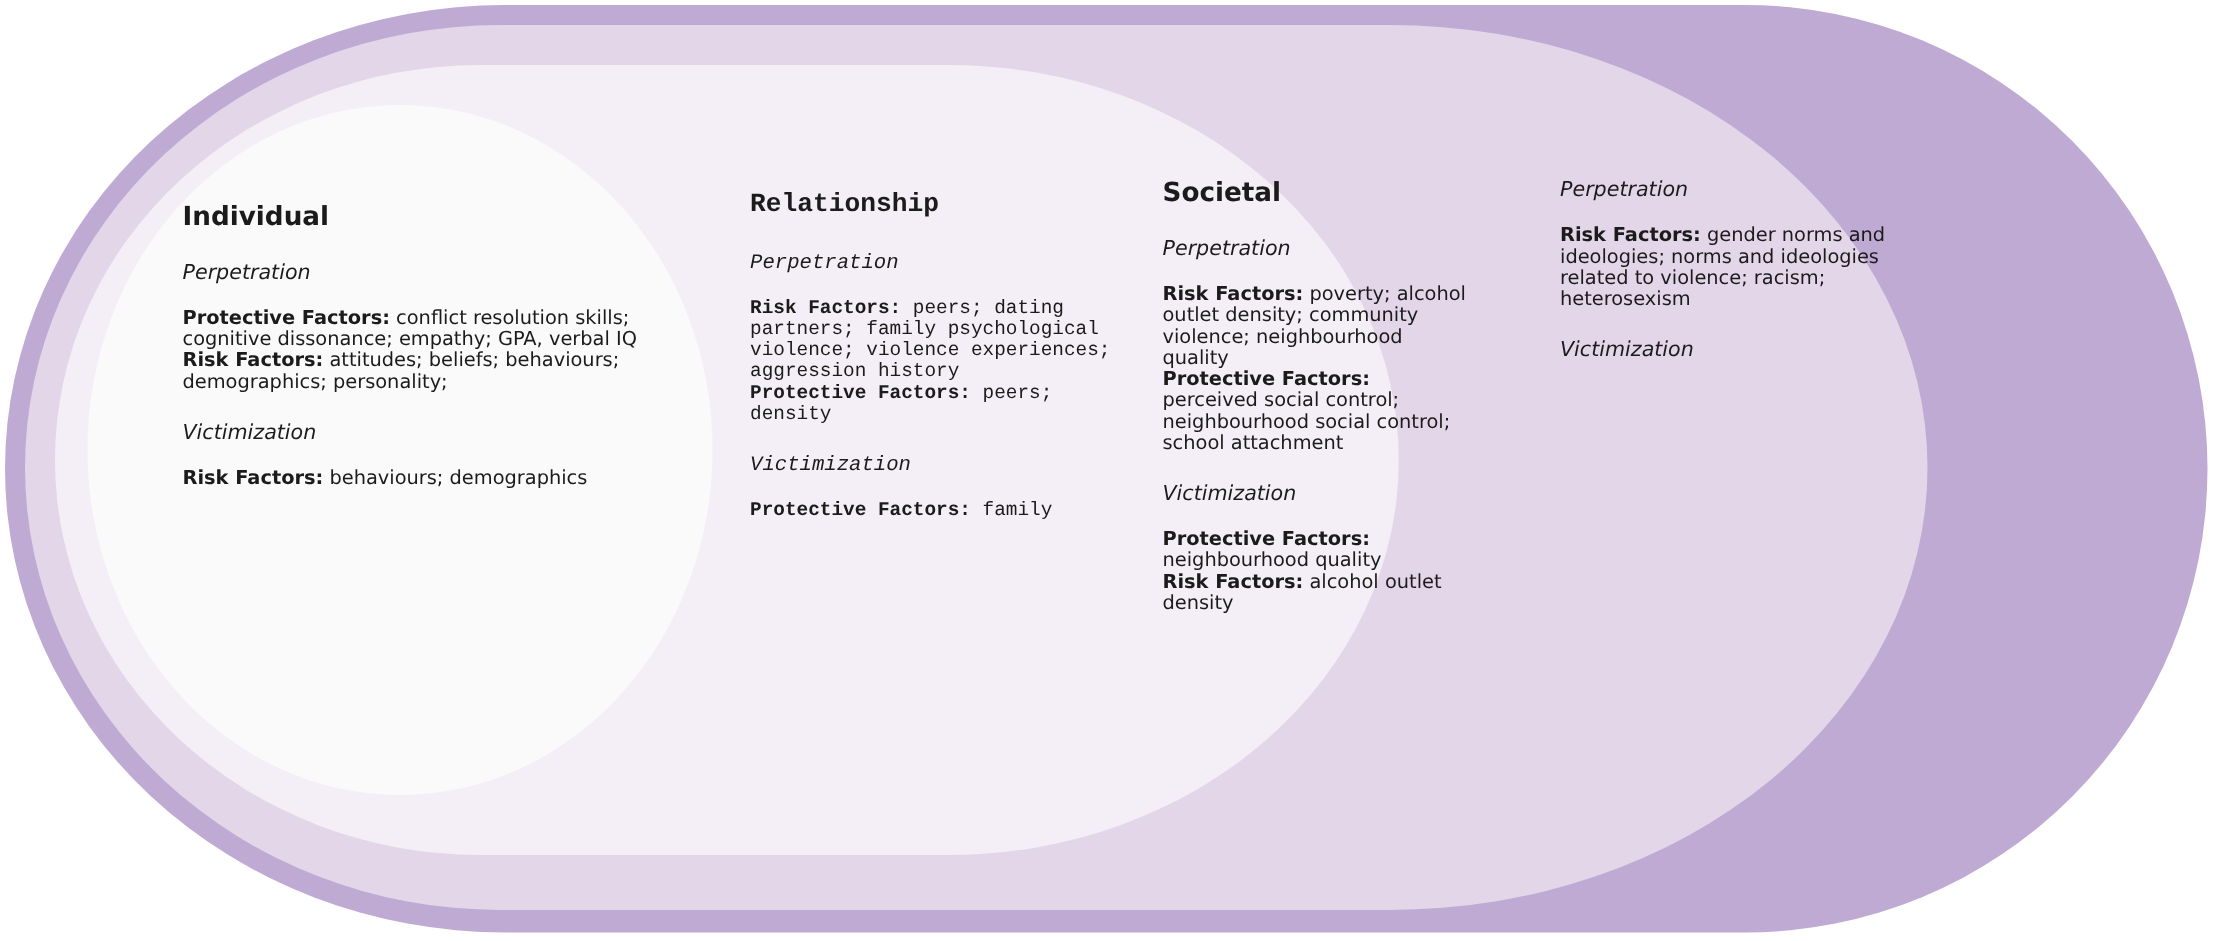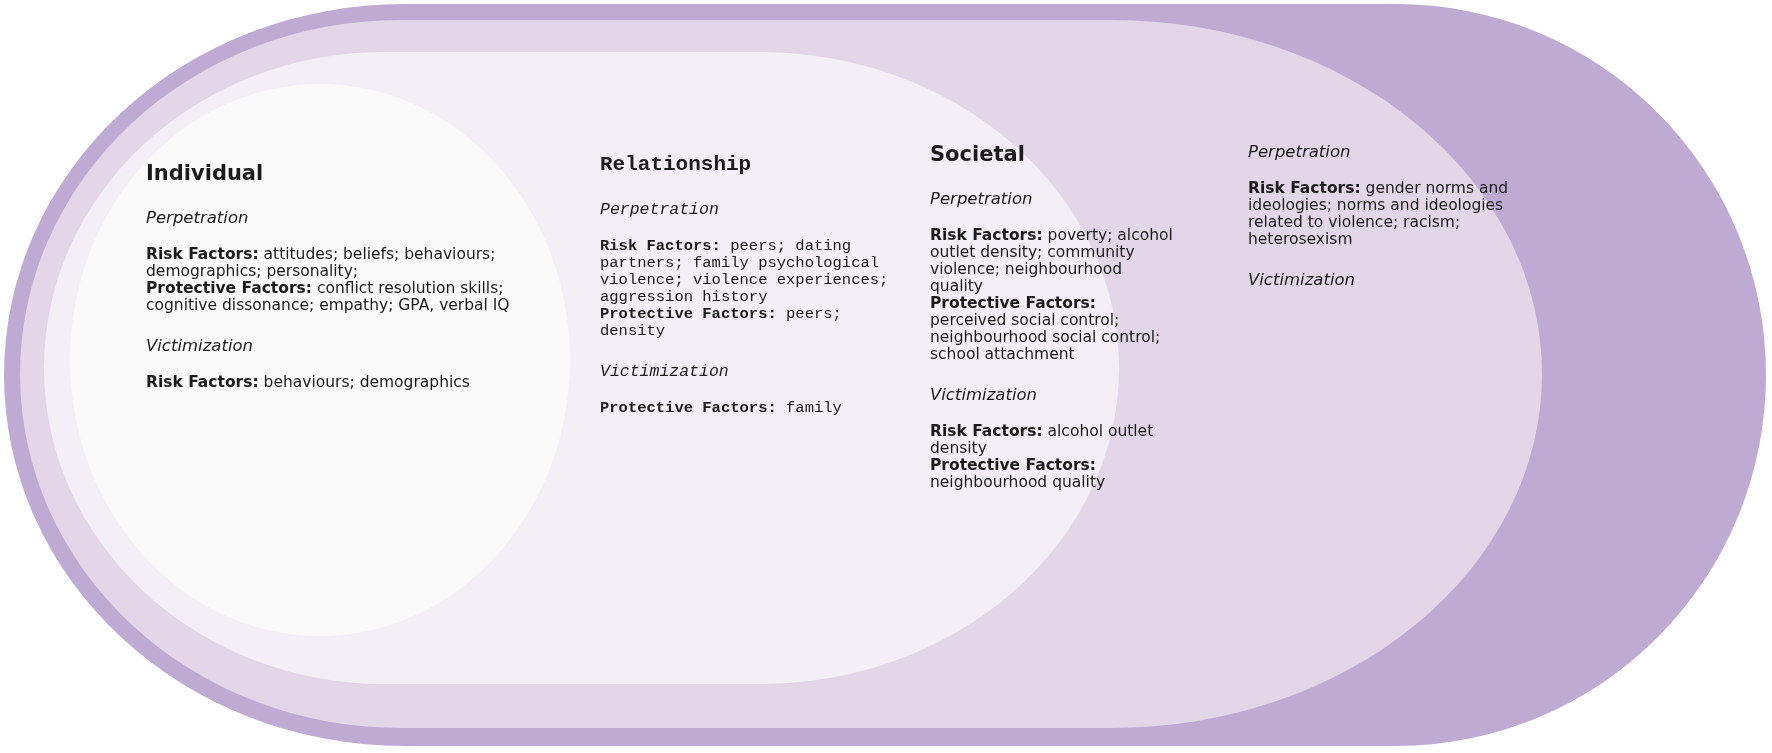--- a/index.html
+++ b/index.html
@@ -91,22 +91,22 @@
 <body>
 
 <div class="layer layer-societal"></div>
 <div class="layer layer-community"></div>
 <div class="layer layer-relationship"></div>
 <div class="layer layer-individual"></div>
 
 <div class="section sec-individual">
   <h2>Individual</h2>
   <p class="sub">Perpetration</p>
+  <p class="factor"><b>Protective Factors:</b><span> conflict resolution skills; cognitive dissonance; empathy; GPA, verbal IQ</span></p>
   <p class="factor"><b>Risk Factors:</b><span> attitudes; beliefs; behaviours; demographics; personality;</span></p>
-  <p class="factor"><b>Protective Factors:</b><span> conflict resolution skills; cognitive dissonance; empathy; GPA, verbal IQ</span></p>
   <div class="gap"></div>
   <p class="sub">Victimization</p>
   <p class="factor"><b>Risk Factors:</b><span> behaviours; demographics</span></p>
 </div>
 
 <div class="section sec-relationship">
   <h2>Relationship</h2>
   <p class="sub">Perpetration</p>
   <p class="factor"><b>Risk Factors:</b><span> peers; dating partners; family psychological violence; violence experiences; aggression history</span></p>
   <p class="factor"><b>Protective Factors:</b><span> peers; density</span></p>
@@ -115,22 +115,22 @@
   <p class="factor"><b>Protective Factors:</b><span> family</span></p>
 </div>
 
 <div class="section sec-community">
   <h2>Societal</h2>
   <p class="sub">Perpetration</p>
   <p class="factor"><b>Risk Factors:</b><span> poverty; alcohol outlet density; community violence; neighbourhood quality</span></p>
   <p class="factor"><b>Protective Factors:</b><span> perceived social control; neighbourhood social control; school attachment</span></p>
   <div class="gap"></div>
   <p class="sub">Victimization</p>
+  <p class="factor"><b>Protective Factors:</b><span> neighbourhood quality</span></p>
   <p class="factor"><b>Risk Factors:</b><span> alcohol outlet density</span></p>
-  <p class="factor"><b>Protective Factors:</b><span> neighbourhood quality</span></p>
 </div>
 
 <div class="section sec-societal">
   <p class="sub">Perpetration</p>
   <p class="factor"><b>Risk Factors:</b><span> gender norms and ideologies; norms and ideologies related to violence; racism; heterosexism</span></p>
   <div class="gap"></div>
   <p class="sub">Victimization</p>
 </div>
 
 </body></html>

